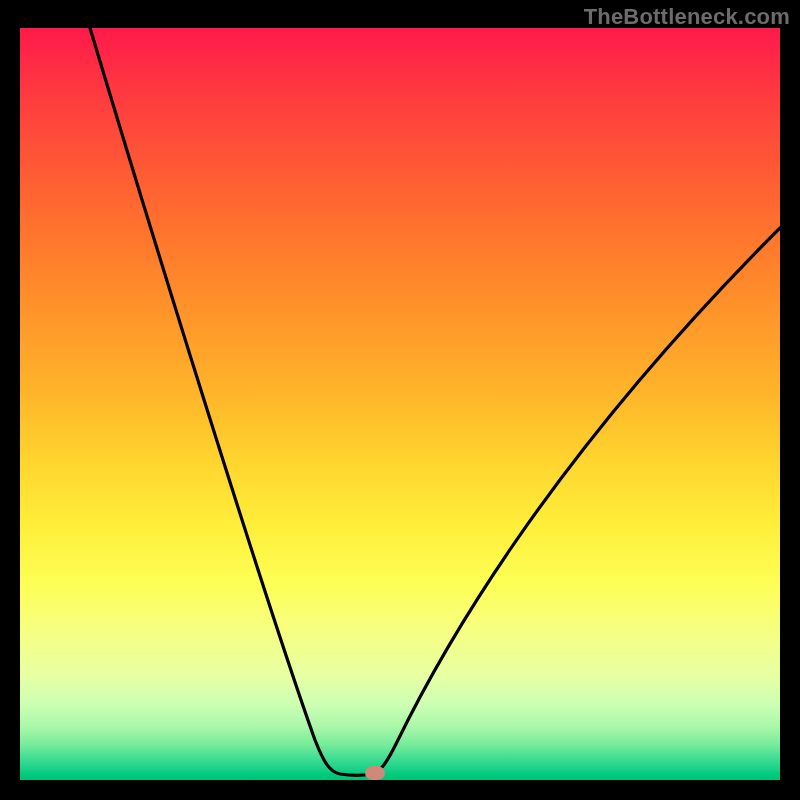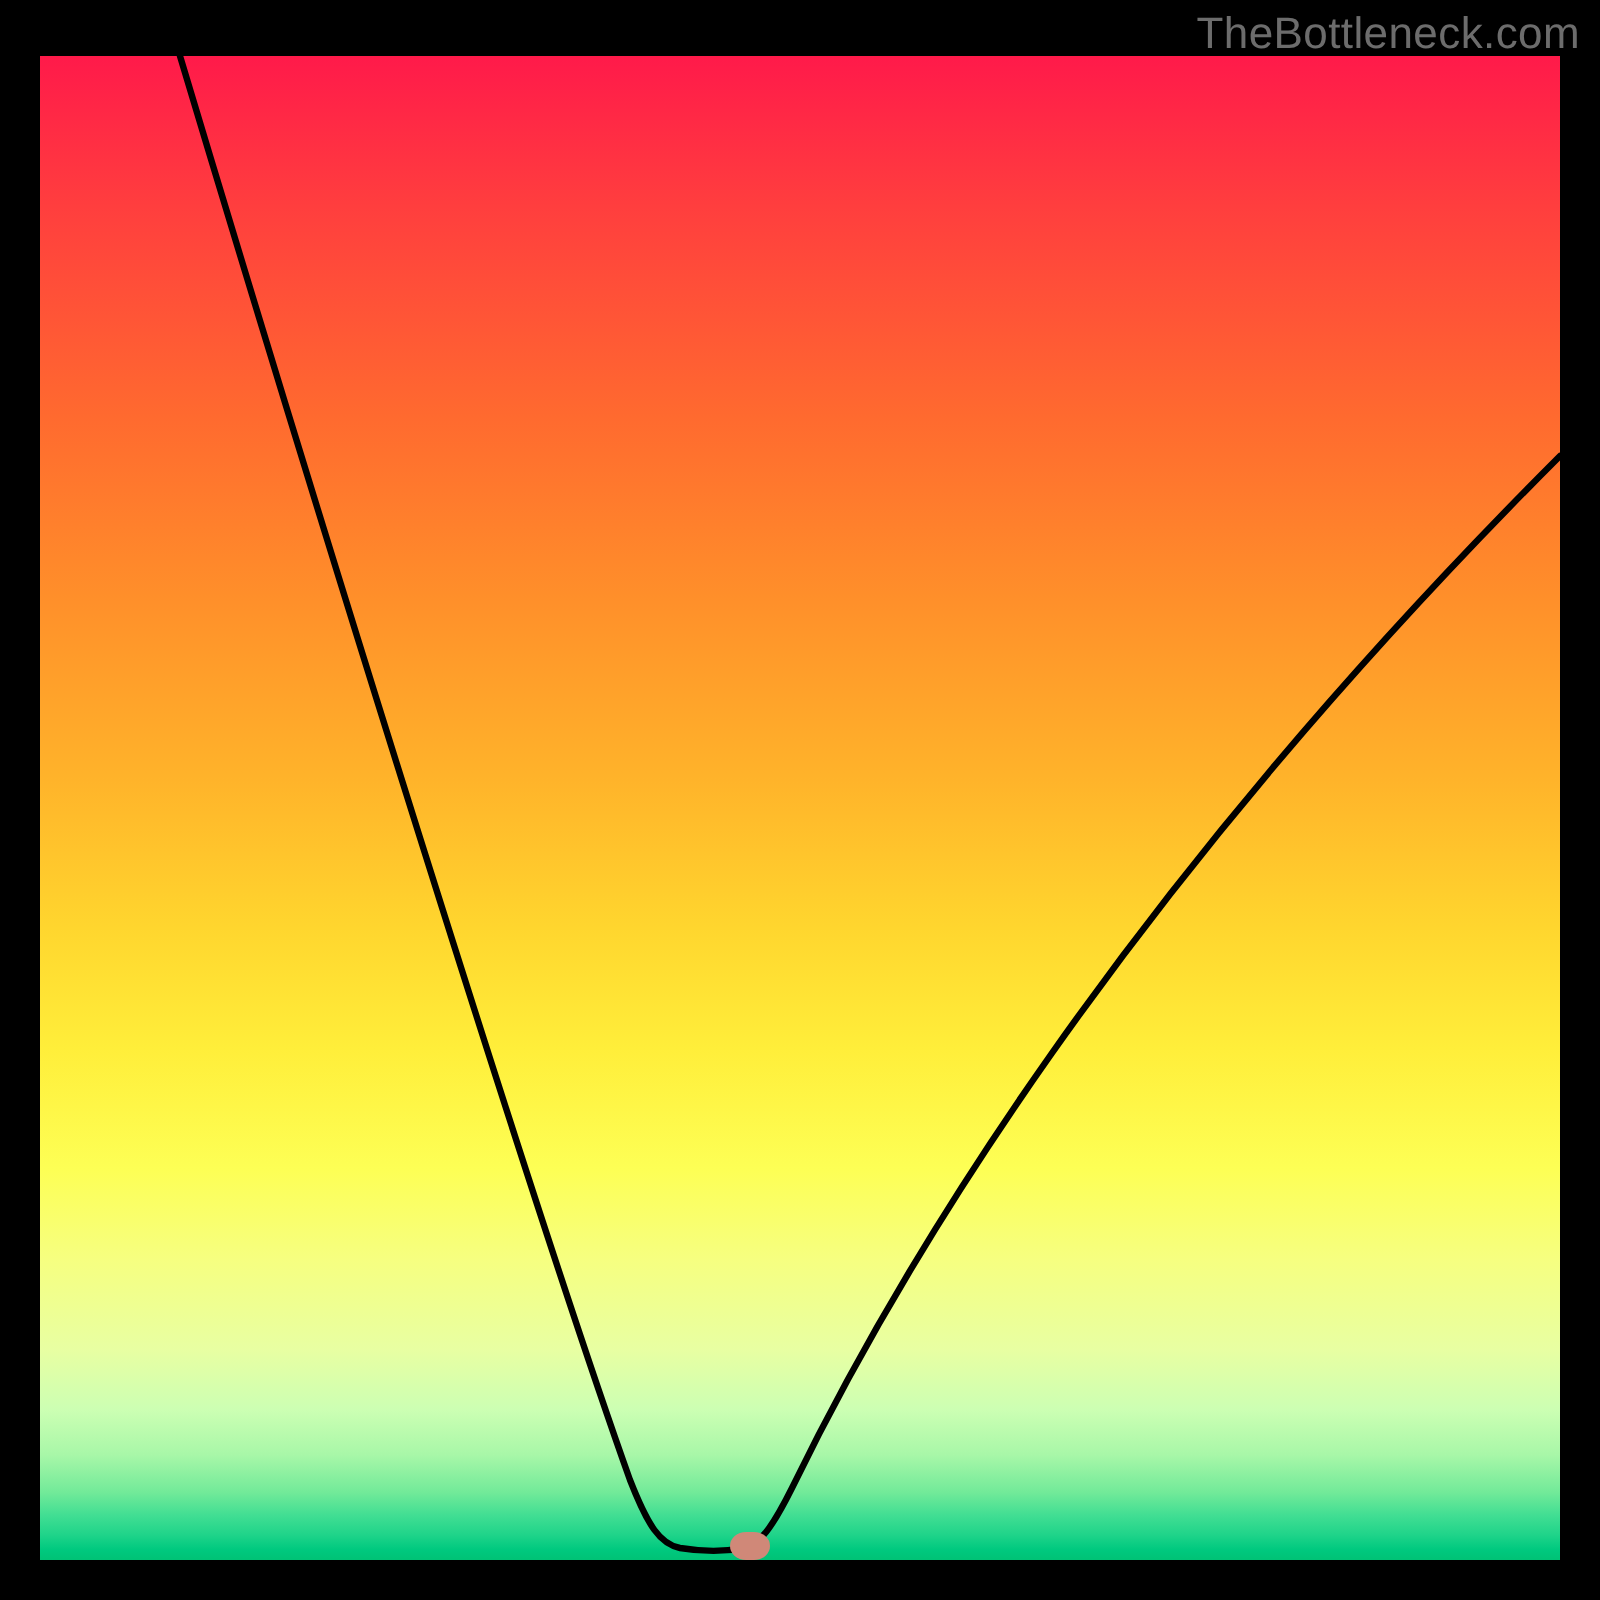--- a/index.html
+++ b/index.html
@@ -16,21 +16,21 @@
     width: 800px;
     height: 800px;
     background: #000;
   }
   .watermark {
     position: absolute;
     top: 4px;
     right: 10px;
     color: #6c6c6c;
     font-size: 22px;
-    font-weight: 400;
+    font-weight: 700;
     letter-spacing: 0.2px;
     z-index: 5;
   }
   .plot-area {
     position: absolute;
     left: 20px;
     top: 28px;
     width: 760px;
     height: 752px;
     overflow: hidden;

